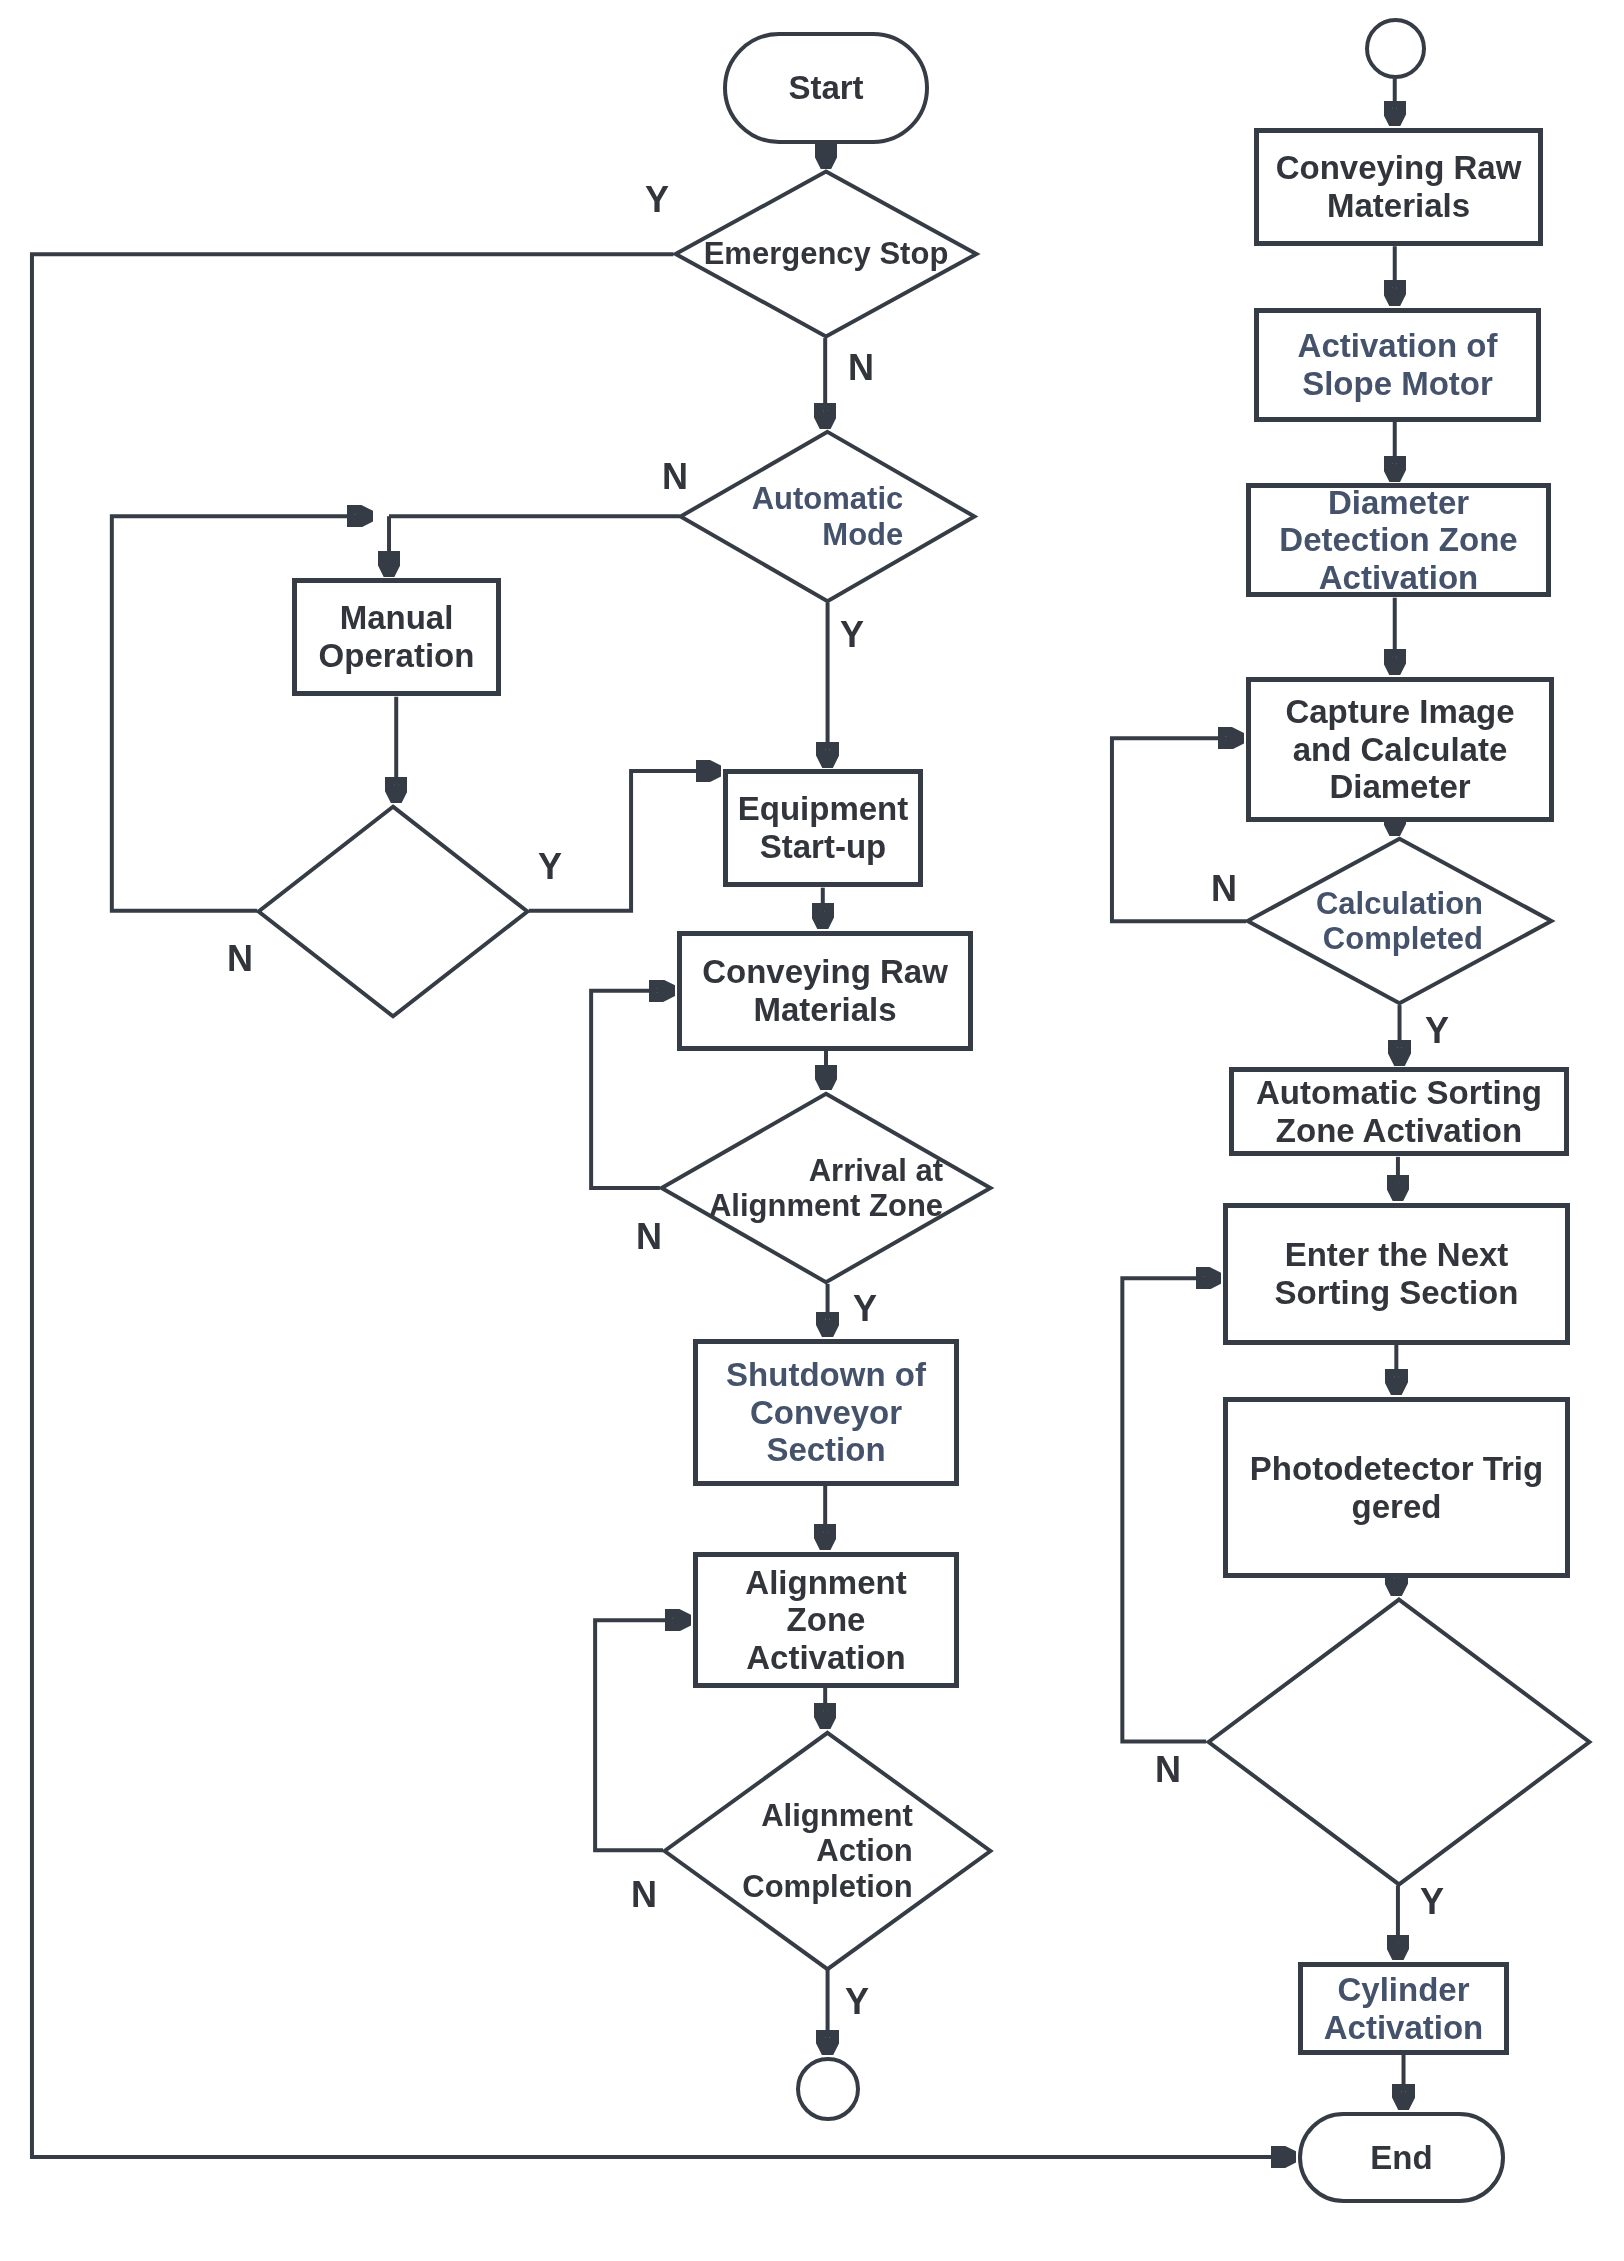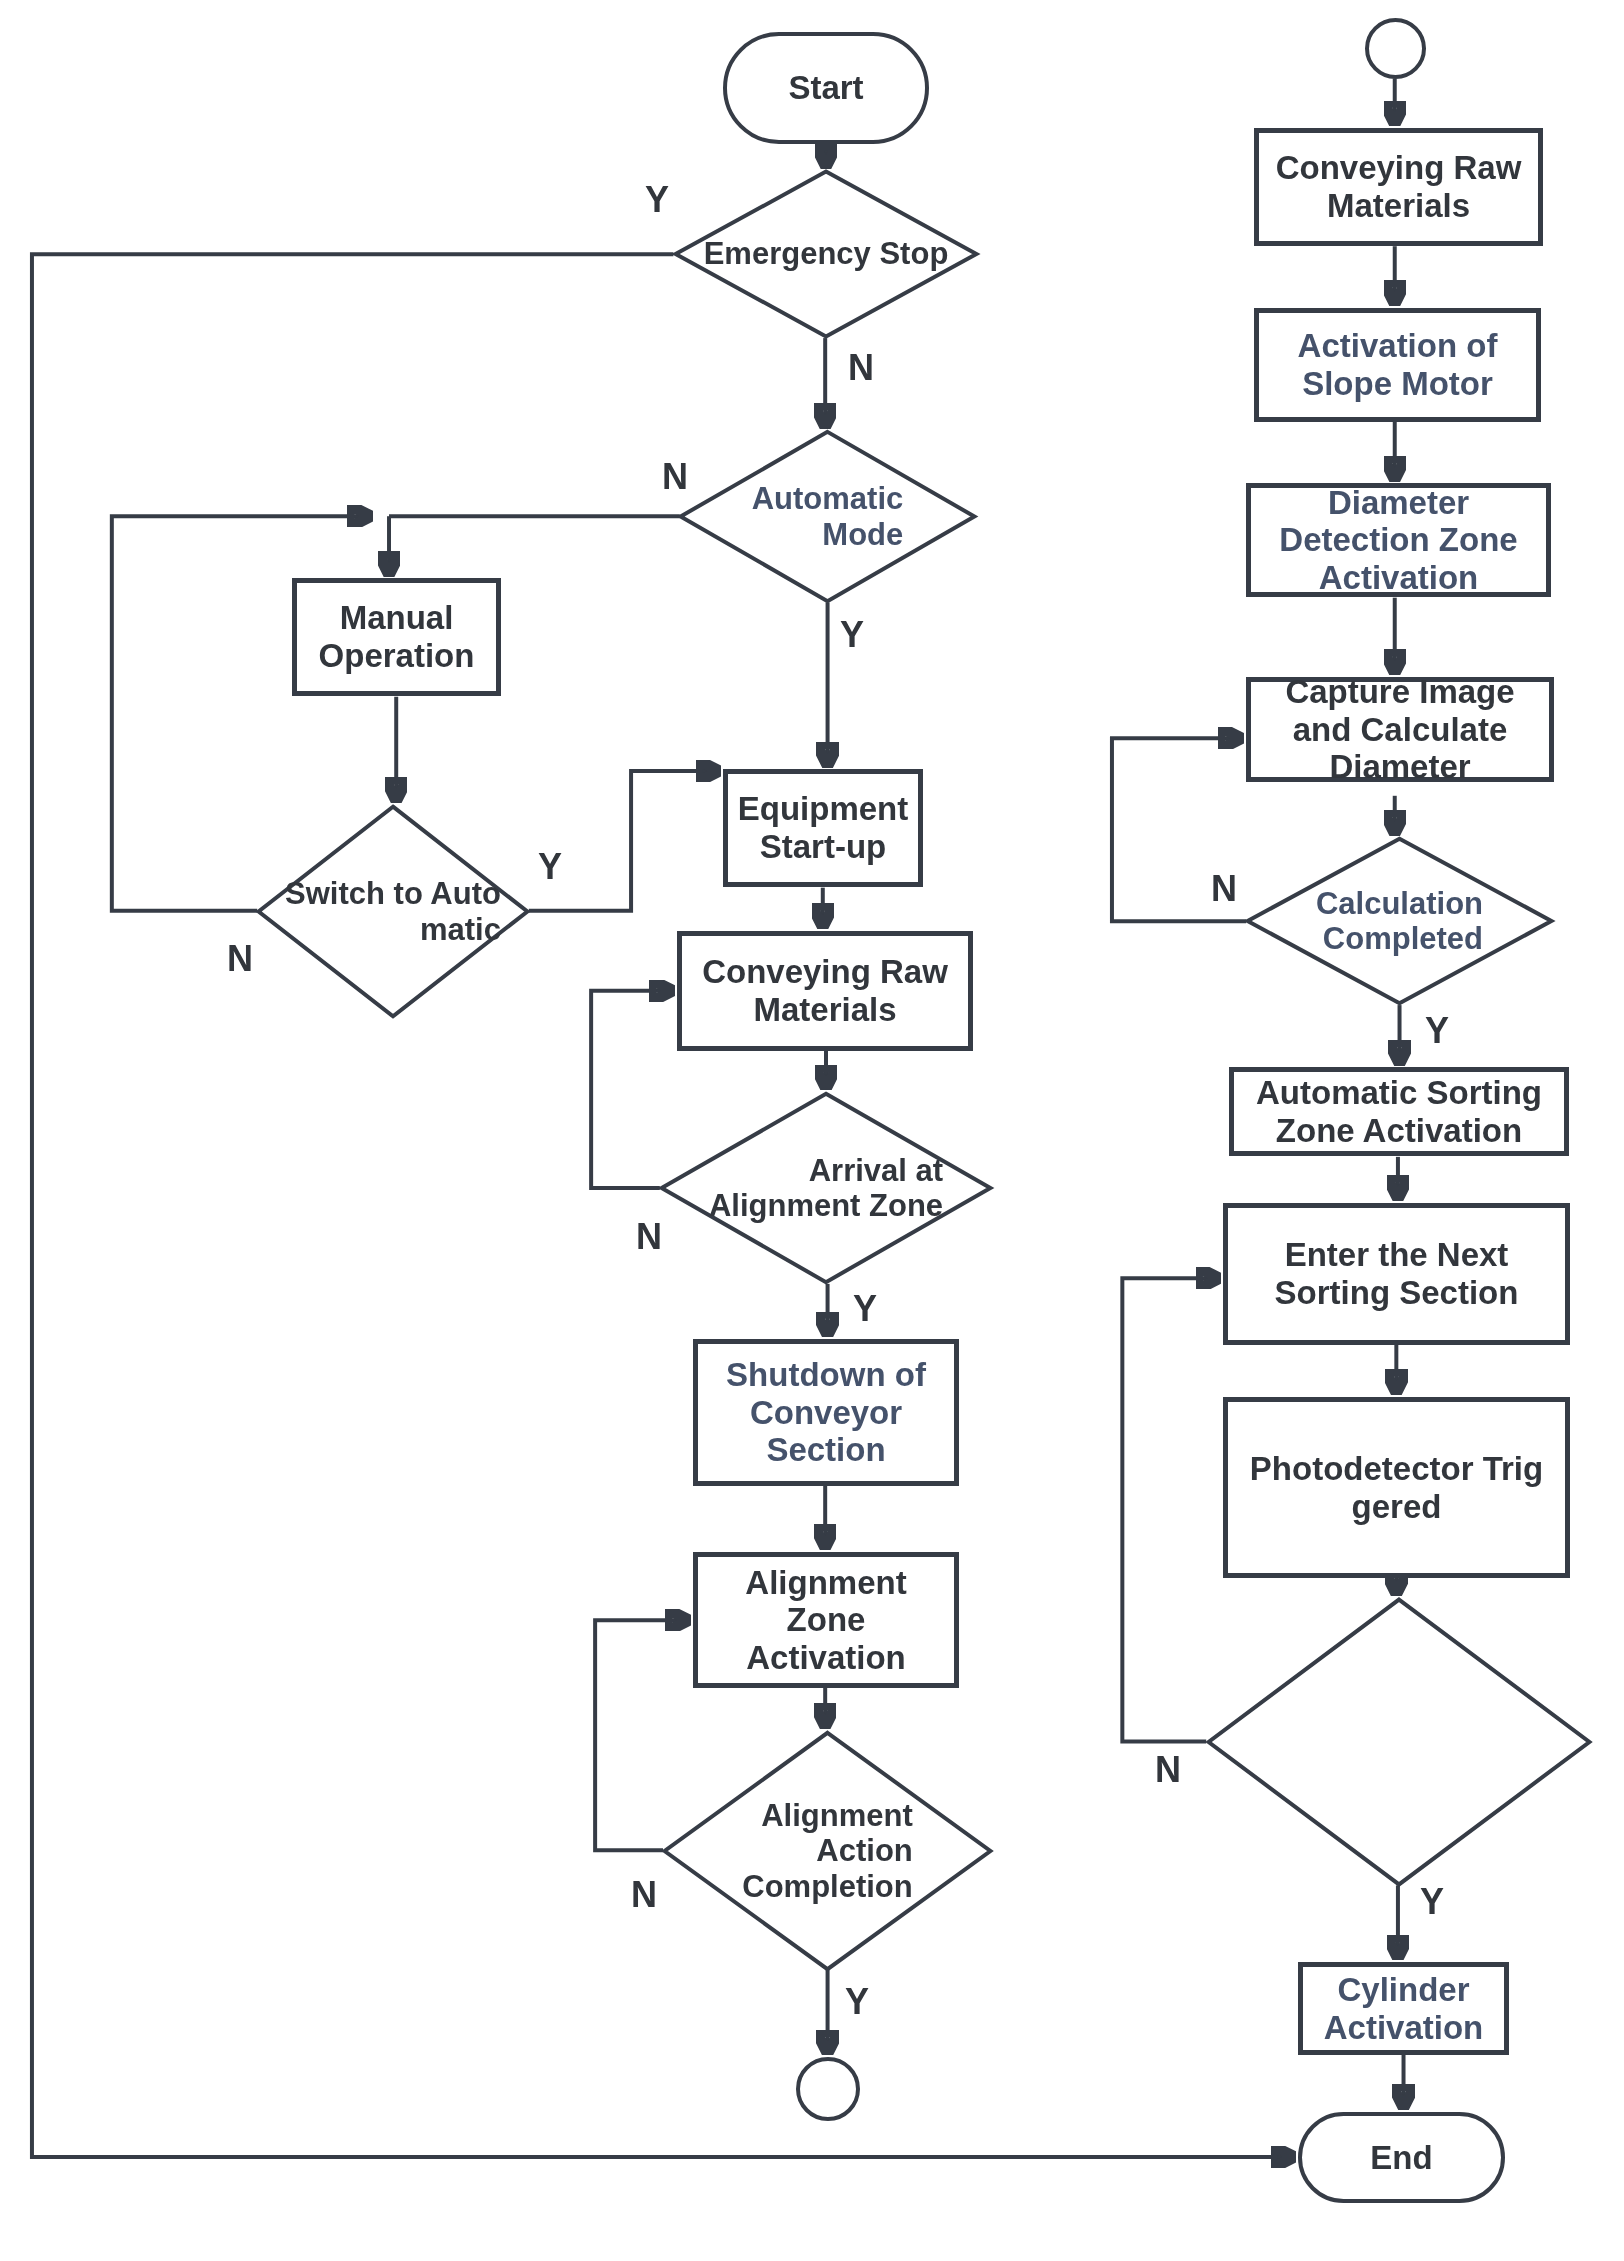--- a/index.html
+++ b/index.html
@@ -116,22 +116,20 @@
 Mode</div>
       </div>
       <div class="node process c-dark" style="left: 292px; top: 578px; width: 209px; height: 118px;">
         <div class="label">Manual
 Operation</div>
       </div>
       <div class="node decision c-dark" style="left: 257px; top: 805px; width: 272px; height: 213px;">
         <svg viewBox="0 0 340 266">
           <polygon points="170,2 338,133 170,264 2,133"></polygon>
         </svg>
-        <div class="label">Switch to Auto
-matic</div>
       </div>
       <div class="node process c-dark" style="left: 723px; top: 769px; width: 200px; height: 118px;">
         <div class="label">Equipment
 Start-up</div>
       </div>
       <div class="node process c-dark" style="left: 677px; top: 931px; width: 296px; height: 120px;">
         <div class="label">Conveying Raw
 Materials</div>
       </div>
       <div class="node decision c-dark" style="left: 660px; top: 1092px; width: 332px; height: 192px;">
@@ -167,21 +165,21 @@
       </div>
       <div class="node process c-blue" style="left: 1254px; top: 308px; width: 287px; height: 114px;">
         <div class="label">Activation of
 Slope Motor</div>
       </div>
       <div class="node process c-blue" style="left: 1246px; top: 483px; width: 305px; height: 114px;">
         <div class="label">Diameter
 Detection Zone
 Activation</div>
       </div>
-      <div class="node process c-dark" style="left: 1246px; top: 677px; width: 308px; height: 105px;">
+      <div class="node process c-dark" style="left: 1246px; top: 677px; width: 308px; height: 145px;">
         <div class="label">Capture Image
 and Calculate
 Diameter</div>
       </div>
       <div class="node decision c-blue" style="left: 1246px; top: 837px; width: 307px; height: 168px;">
         <svg viewBox="0 0 384 210">
           <polygon points="192,2 382,105 192,208 2,105"></polygon>
         </svg>
         <div class="label">Calculation
 Completed</div>

